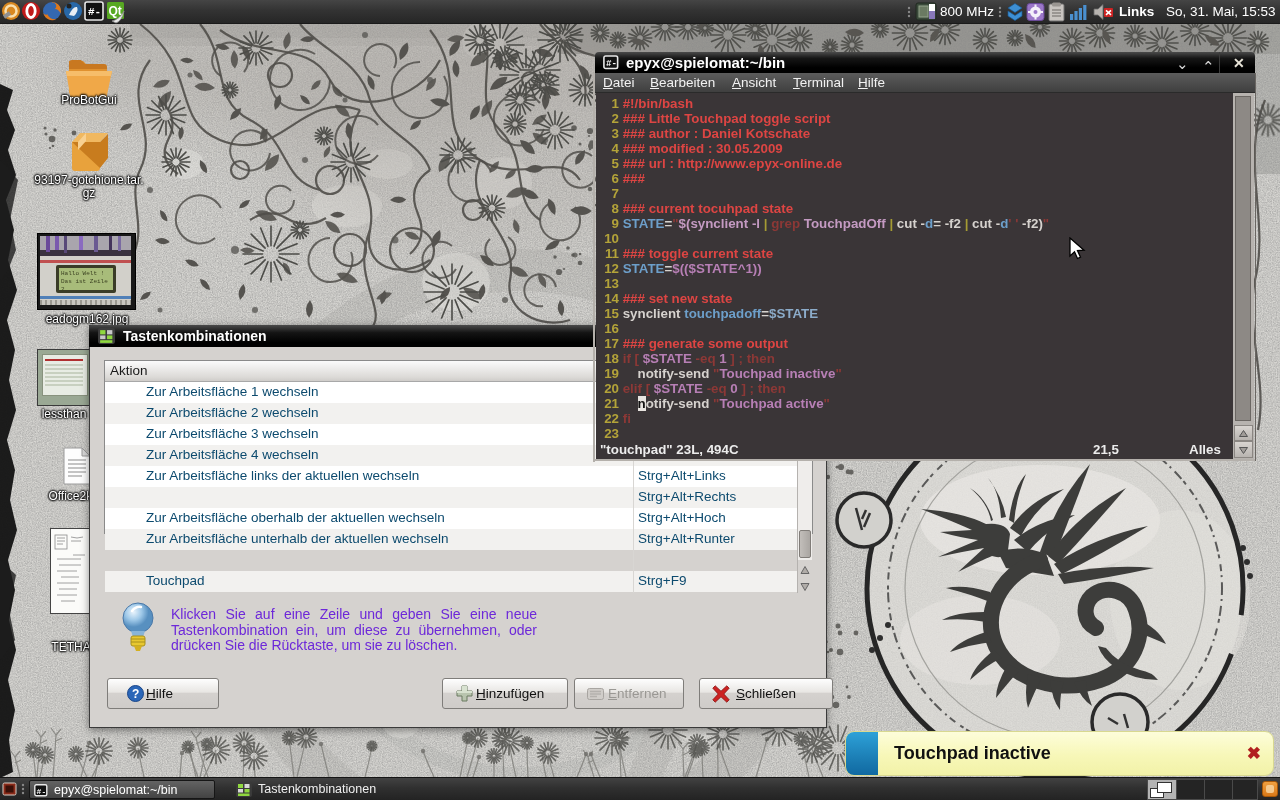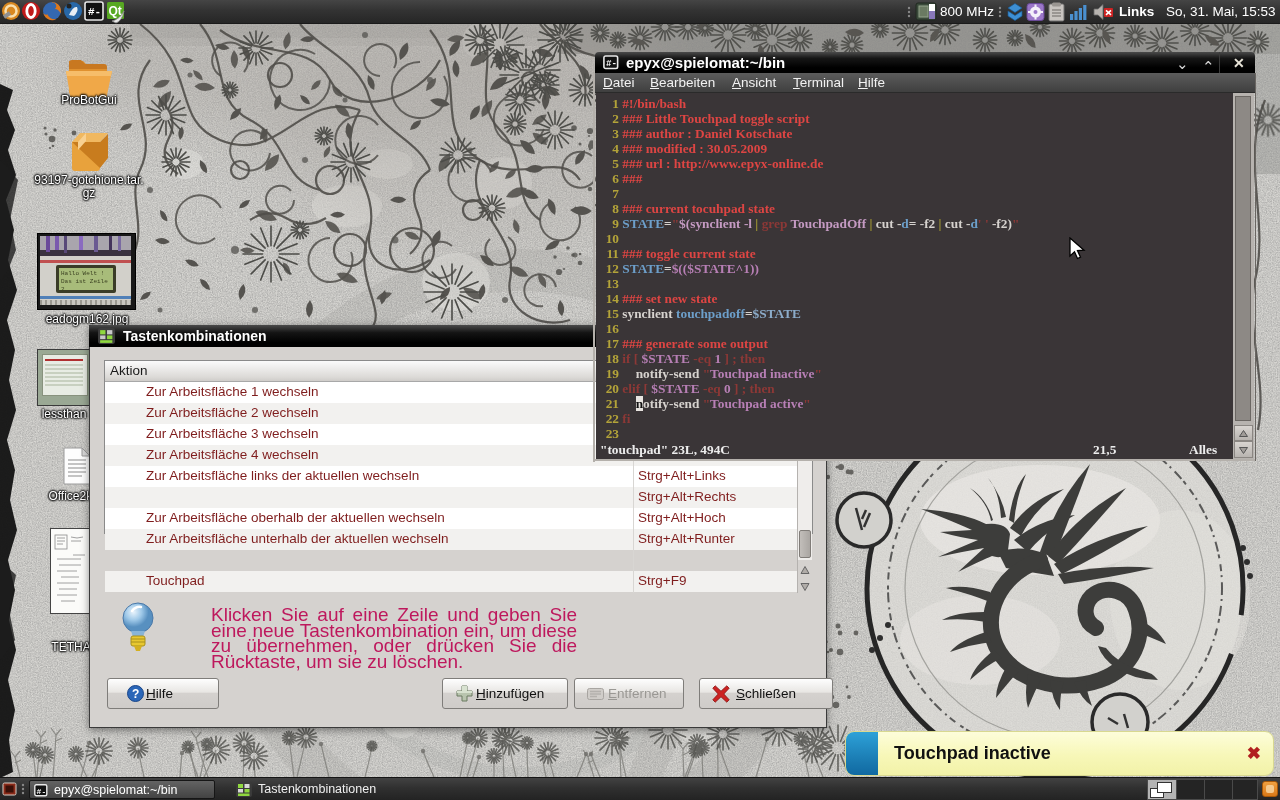--- a/index.html
+++ b/index.html
@@ -17,44 +17,44 @@
 .dicon{position:absolute;z-index:2;}
 
 #term{position:absolute;left:595px;top:52px;width:660px;height:408px;z-index:30;box-sizing:border-box;}
 #termtitle{position:absolute;left:0;top:0;width:100%;height:21px;background:linear-gradient(180deg,#4a4a4a 0%,#161616 30%,#000 75%);border-radius:4px 4px 0 0;}
 #termtitle .t{position:absolute;left:31px;top:2px;color:#fff;font-size:15px;font-weight:bold;}
 #termmenu{position:absolute;left:0;top:21px;width:100%;height:20px;background:linear-gradient(180deg,#5c5c5c,#3f3f3f);border-bottom:1px solid #2a2a2a;box-sizing:border-box;}
 #termmenu > span{position:absolute;top:2px;color:#f2f2f2;font-size:13.5px;}
 #termbody{position:absolute;left:1px;top:41px;width:637px;height:348px;background:#3a3537;}
 #termstatus{position:absolute;left:1px;top:389px;width:637px;height:18px;background:#3a3537;color:#ececec;}
 #termscroll{position:absolute;right:1px;top:41px;width:21px;height:366px;background:#b7b3af;}
-pre.tl{position:absolute;left:0;margin:0;font-family:Liberation Serif, serif;font-size:13.33px;font-weight:bold;line-height:15px;white-space:pre;}
+pre.tl{position:absolute;left:0;margin:0;font-family:Liberation Sans, sans-serif;font-size:13.33px;font-weight:bold;line-height:15px;white-space:pre;}
 .ln{display:inline-block;width:23px;text-align:right;color:#b3a339;}
 .red{color:#dd4543;}
 .dred{color:#8c3836;}
 .plum{color:#b77fb5;text-align:right;}
 .lplum{color:#c49ac2;}
 .blue{color:#6d9fca;}
 .lblue{color:#8cacca;}
 .olv{color:#a59b33;}
 .fg{color:#d6d2ce;}
 
 #dlg{position:absolute;left:89px;top:325px;width:738px;height:403px;z-index:20;box-sizing:border-box;background:#d5d2cf;border:1px solid #3a3a3a;box-shadow:0 2px 8px rgba(0,0,0,.45);}
 #dlgtitle{position:absolute;left:-1px;top:-1px;width:738px;height:22px;background:linear-gradient(180deg,#4a4a4a 0%,#141414 35%,#000 80%);border-radius:4px 4px 0 0;}
 #dlgtitle .t{position:absolute;left:34px;top:3px;color:#fff;font-size:14px;font-weight:bold;}
 #dlglist{position:absolute;left:14px;top:34px;width:709px;height:174px;background:#fff;border:1px solid #8a8a8a;box-sizing:border-box;}
 #dlghead{position:absolute;left:0;top:0;width:692px;height:21px;background:linear-gradient(180deg,#fbfbfb,#dcdad7 80%,#cfccc9);border-bottom:1px solid #a8a8a8;box-sizing:border-box;}
 #dlghead span{position:absolute;left:5px;top:2px;font-size:13.5px;color:#1a1a1a;}
-.row{position:absolute;left:0;width:692px;height:21px;font-size:13.5px;color:#7f1d1d;}
+.row{position:absolute;left:0;width:692px;height:21px;font-size:13.5px;color:#0c4a6e;}
 .row span.c1{position:absolute;left:41px;top:2px;}
 .row span.c2{position:absolute;left:533px;top:2px;}
 .odd{background:#f2f1ef;text-decoration:underline;}
 #coldiv{position:absolute;left:528px;top:0;width:1px;height:232px;background:#d8d6d3;}
 #dscroll{position:absolute;right:0;top:21px;width:15px;height:211px;background:#efedeb;border-left:1px solid #b5b2af;box-sizing:border-box;}
-#dlg .info{position:absolute;left:81px;top:281px;width:366px;font-size:19px;line-height:15.6px;color:#be185d;text-align:justify;margin-left:40px;}
+#dlg .info{position:absolute;left:81px;top:281px;width:366px;font-size:14px;line-height:15.6px;color:#6d28d9;text-align:justify;}
 .btn{position:absolute;height:31px;border:1px solid #7f7d7a;border-radius:3px;box-sizing:border-box;
  background:linear-gradient(180deg,#fefefe 0%,#e8e6e3 45%,#d4d1ce 50%,#cfccc9 100%);box-shadow:inset 0 1px 0 #fff;
  font-size:13.5px;color:#111;}
 .btn .lab{position:absolute;top:7px;}
 
 #notif{position:absolute;left:845px;top:731px;width:429px;height:45px;z-index:40;border-radius:9px;
  background:linear-gradient(180deg,#fdfdda 0%,#f7f7b8 55%,#f2f2a8 100%);border:1px solid #d8d890;box-sizing:border-box;overflow:hidden;}
 #notifblue{position:absolute;left:0;top:0;width:32px;height:45px;background:linear-gradient(180deg,#2da1d8 0%,#1877ae 70%,#0f67a0 100%);}
 #notif .t{position:absolute;left:48px;top:11px;font-size:18px;font-weight:bold;color:#111;}
 #notif .x{position:absolute;right:12px;top:11px;font-size:17px;font-weight:bold;color:#b11f1f;}

